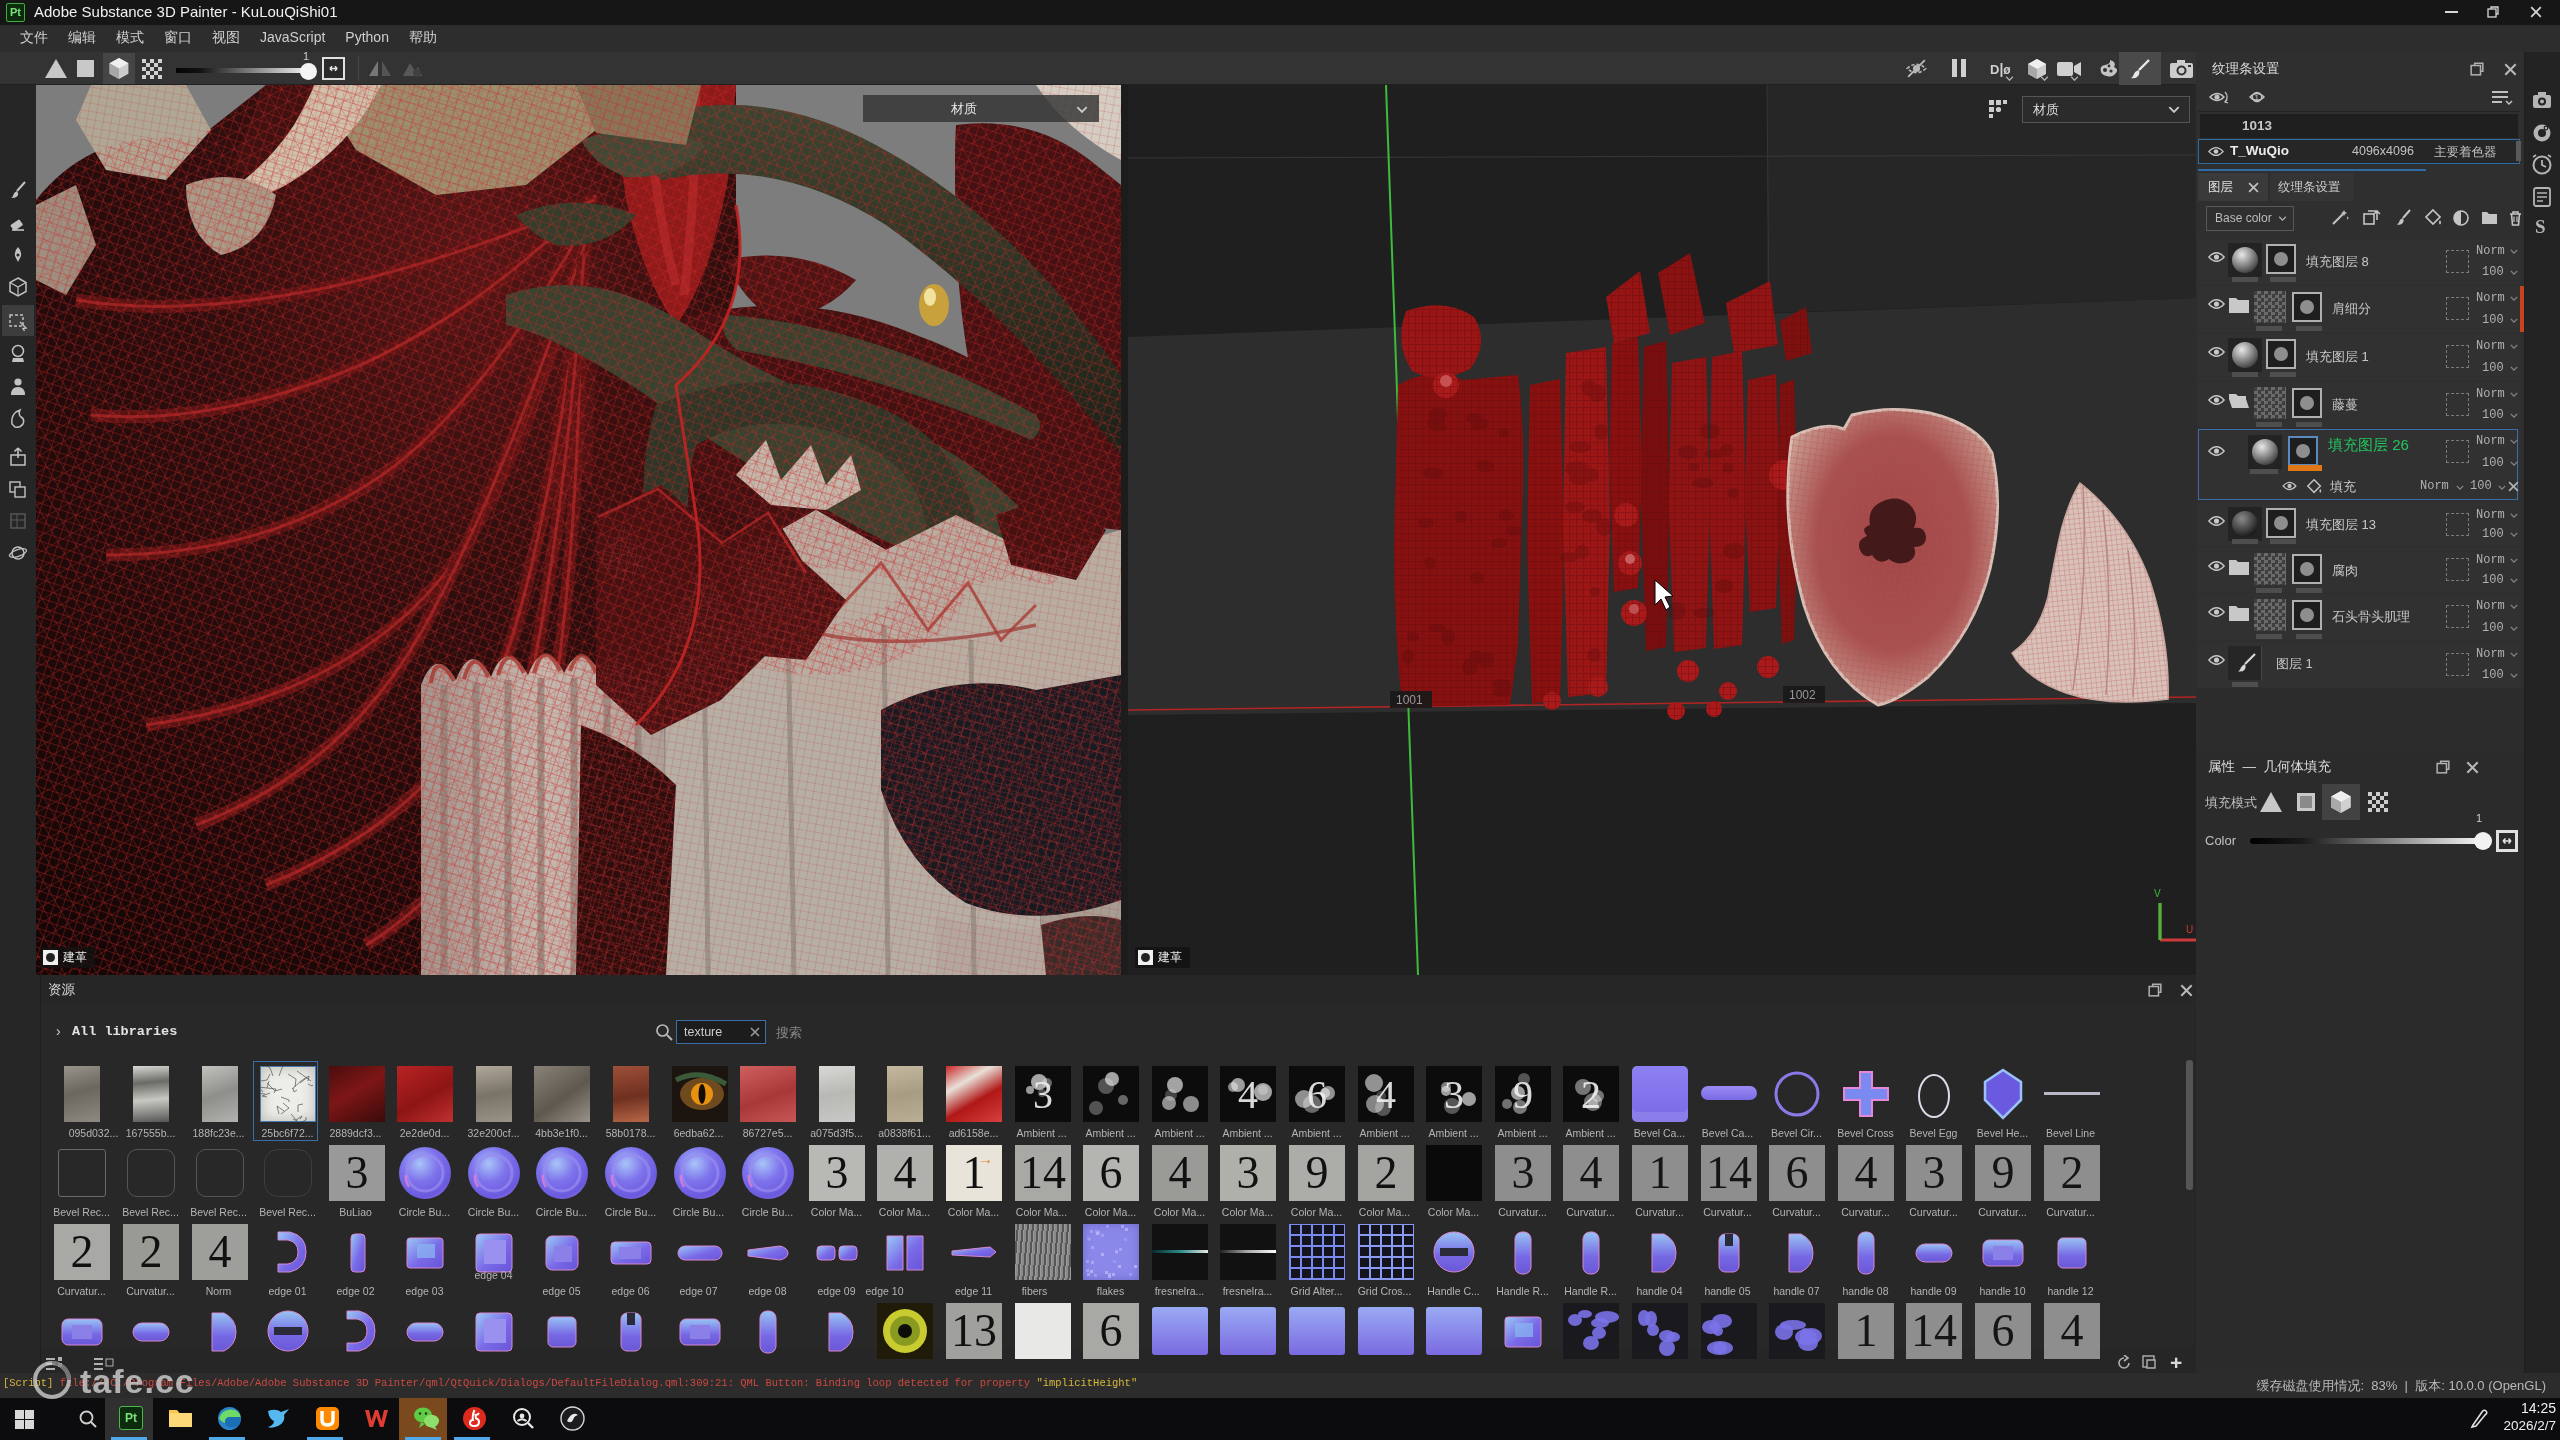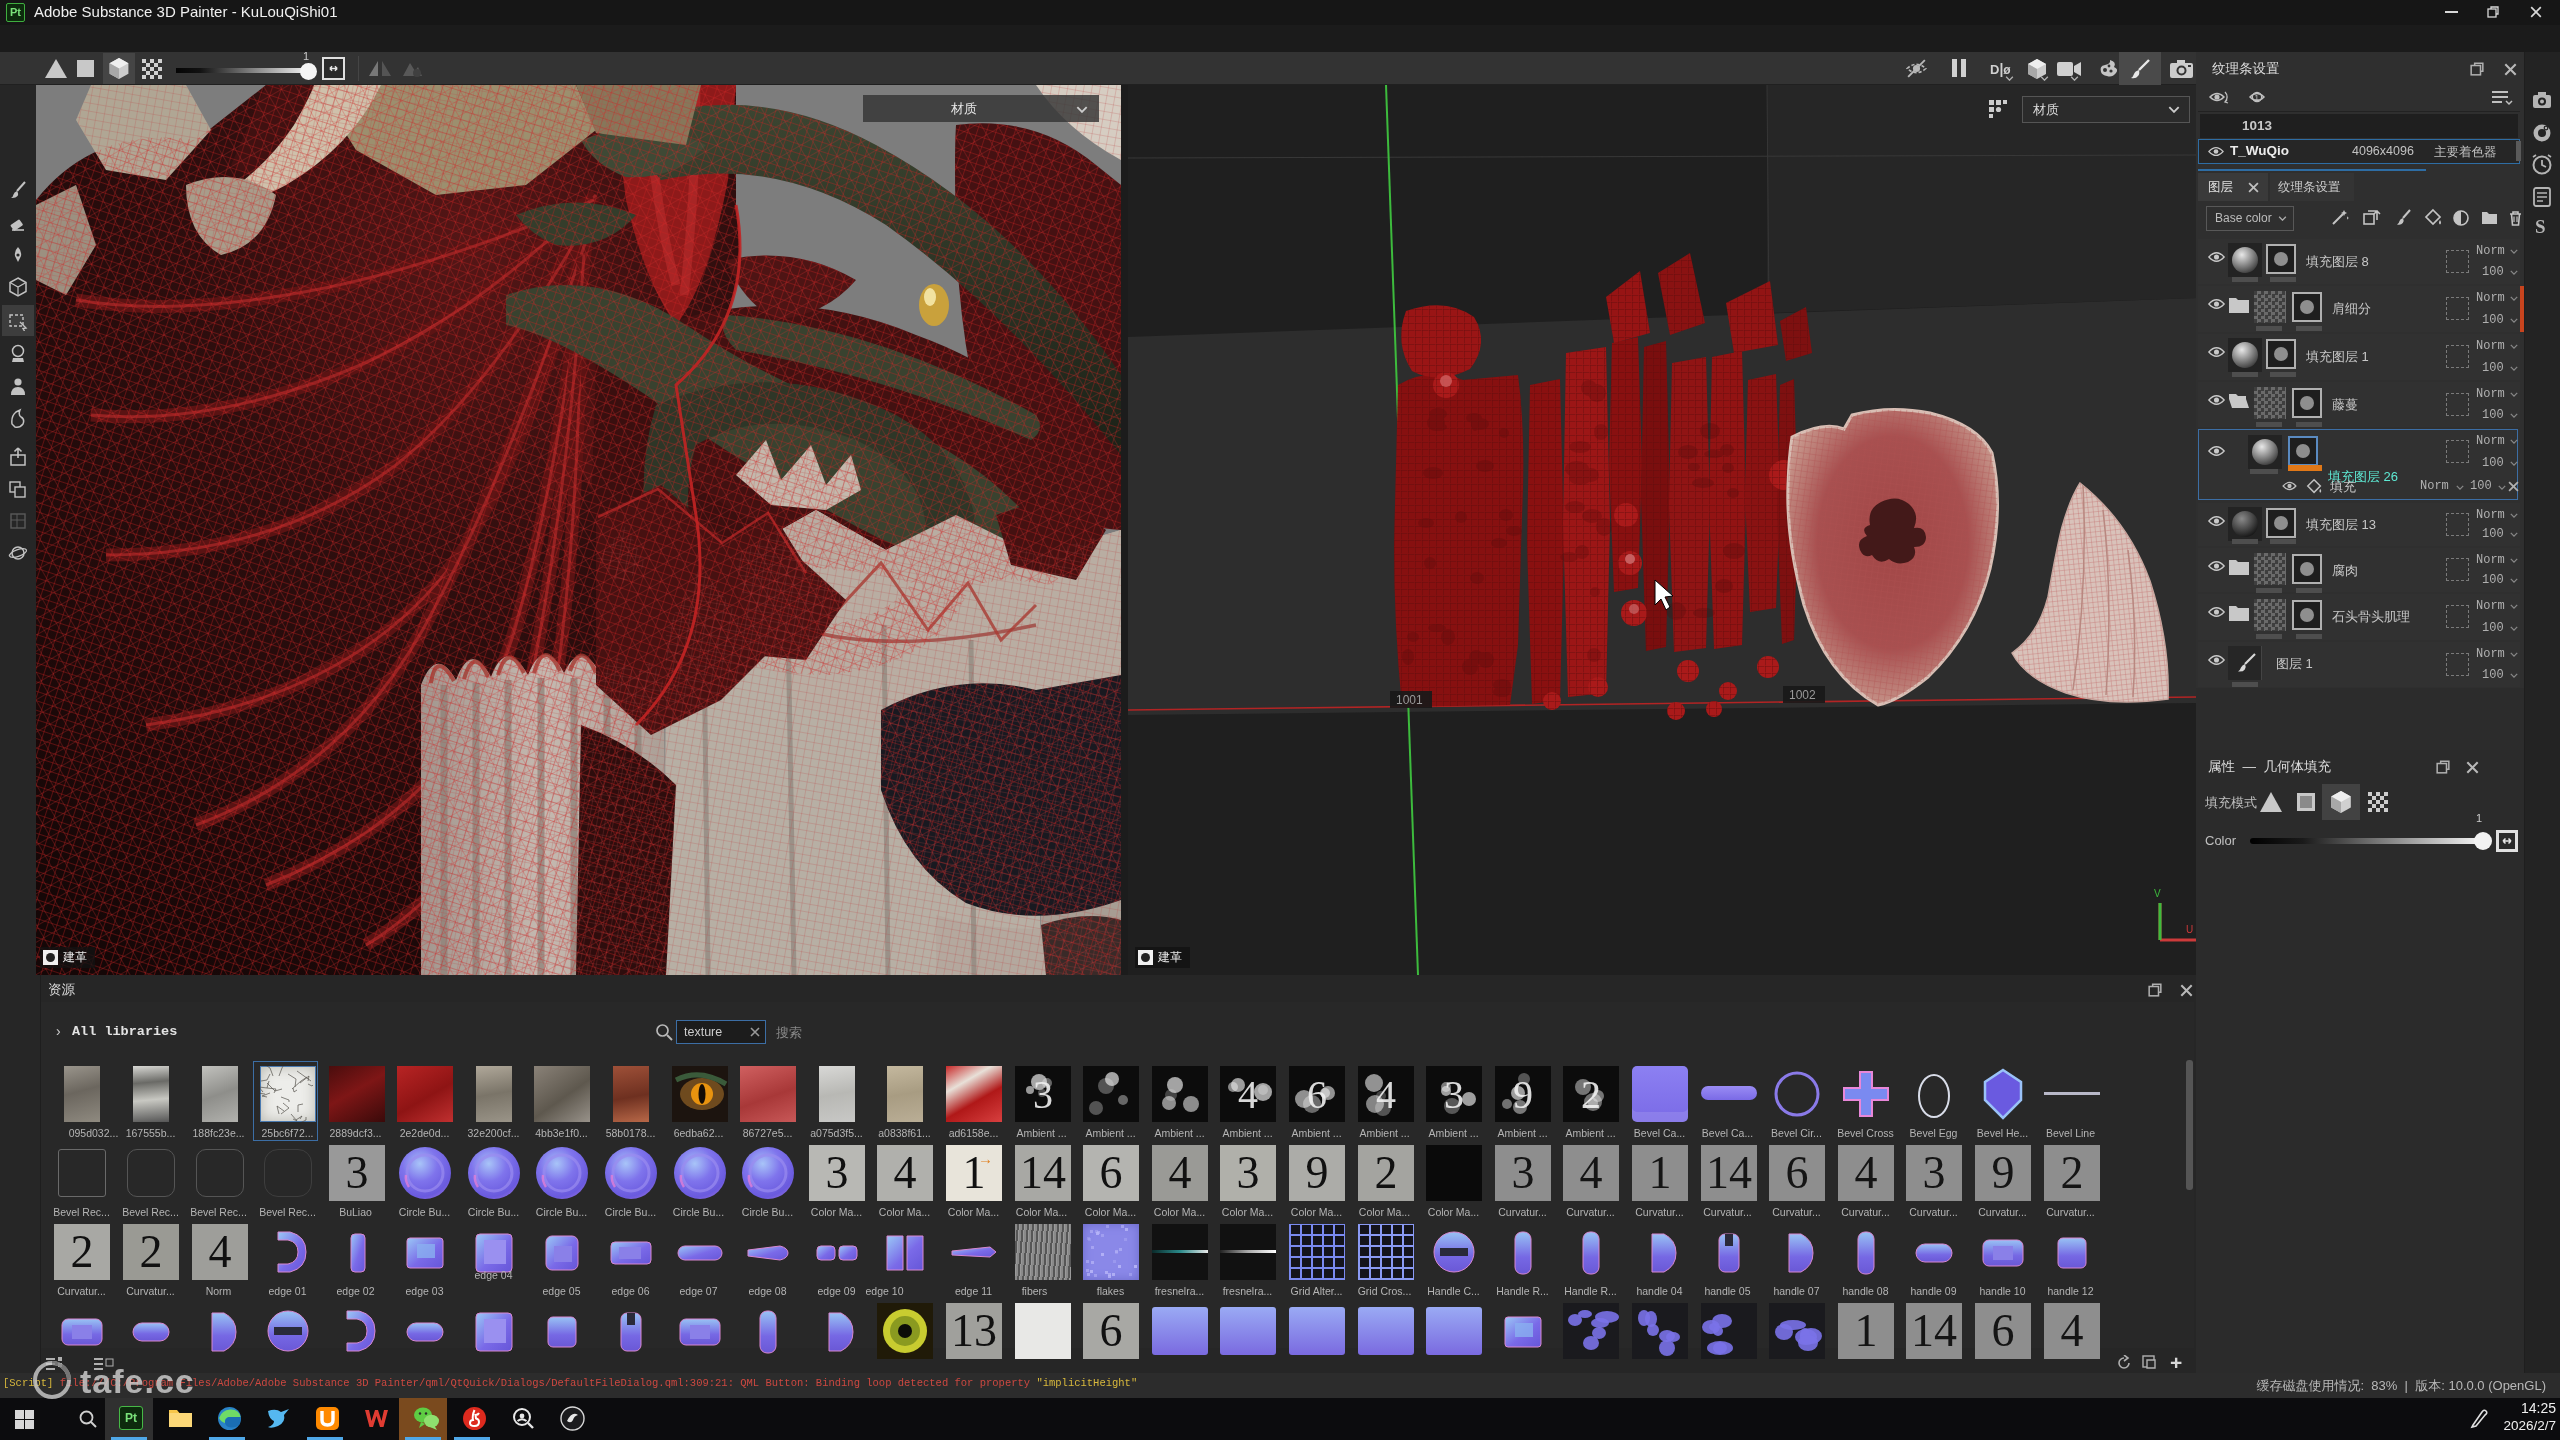--- a/index.html
+++ b/index.html
@@ -34,20 +34,21 @@
         <rect width="13" height="2" fill="#d8d8d8"></rect>
       </svg>
  <svg class="abs" style="left:2487px;top:6px" width="12" height="12" viewBox="0 0 12 12">
         <rect x="1" y="3" width="8" height="8" fill="none" stroke="#d8d8d8" stroke-width="1.3"></rect>
         <path d="M4 3 V1 H11 V8 H9" fill="none" stroke="#d8d8d8" stroke-width="1.3"></path>
       </svg>
  <svg class="abs" style="left:2530px;top:6px" width="12" height="12" viewBox="0 0 10 10">
         <path d="M1 1 L9 9 M9 1 L1 9" stroke="#d8d8d8" stroke-width="1.4"></path>
       </svg>
 </div>
+<div class="abs menubar"><span style="padding-left:10px;margin-left:10px">文件</span><span>编辑</span><span>模式</span><span>窗口</span><span>视图</span><span>JavaScript</span><span>Python</span><span>帮助</span></div>
 
 <div class="abs toolbar">
       <svg class="abs" style="left:44px;top:6px" width="24" height="21" viewBox="0 0 24 21">
         <path d="M12 1 L23 20 H1 Z" fill="#c8c8c8"></path>
       </svg>
       <div class="abs" style="left:77px;top:8px;width:17px;height:17px;background:#c8c8c8"></div>
       <div class="abs" style="left:103px;top:1px;width:32px;height:31px;background:#454545"></div>
       <svg class="abs" style="left:108px;top:5px" width="22" height="23" viewBox="0 0 20 22">
         <path d="M10 1 L19 6 V16 L10 21 L1 16 V6 Z" fill="#cccccc"></path>
         <path d="M10 1 L19 6 L10 11 L1 6 Z" fill="#efefef"></path>
@@ -1525,21 +1526,21 @@
           <stop offset="0%" stop-color="#e8e8e8"></stop>
           <stop offset="100%" stop-color="#3a3a3a"></stop>
         </radialGradient>
       </defs>
       <circle cx="14.0" cy="14.0" r="13.0" fill="url(#sg2248_435)"></circle>
     </svg>
     <div class="abs" style="left:2288px;top:436px;width:30px;height:30px;background:#1e1e1e;border:2px solid #5a8ac0"></div>
     <div class="abs" style="left:2296px;top:444px;width:14px;height:14px;border-radius:50%;background:#8e8e8e"></div>
     <div class="abs" style="left:2250px;top:469px;width:28px;height:5px;background:#4e4e4e"></div>
     <div class="abs" style="left:2288px;top:465px;width:34px;height:6px;background:#e07818"></div>
-    <div class="abs" style="left:2328px;top:468px;color:#5eead4;font-size:13px">填充图层 26</div>
+    <div class="abs" style="left:2328px;top:436px;color:#22c55e;font-size:15px">填充图层 26</div>
     <svg class="abs" style="left:2282px;top:481px" width="15" height="10" viewBox="0 0 20 14">
       <path d="M1 7 Q10 -3 19 7 Q10 17 1 7 Z" fill="none" stroke="#c0c0c0" stroke-width="1.6"></path>
       <circle cx="10" cy="7" r="3" fill="#c0c0c0"></circle>
     </svg>
     <svg class="abs" style="left:2306px;top:478px" width="17" height="17" viewBox="0 0 19 19">
       <path d="M9 2 L16 9 L9 16 L2 9 Z" fill="none" stroke="#c0c0c0" stroke-width="1.7"></path>
       <path d="M16 12 q2 3 0 4.5 q-2-1.5 0-4.5Z" fill="#c0c0c0"></path>
     </svg>
     <div class="abs" style="left:2330px;top:478px;color:#c8c8c8;font-size:13px">填充</div>
     <div class="abs" style="left:2420px;top:479px;color:#b0b0b0;font-size:12px;font-family:'Liberation Mono',monospace">Norm</div>

